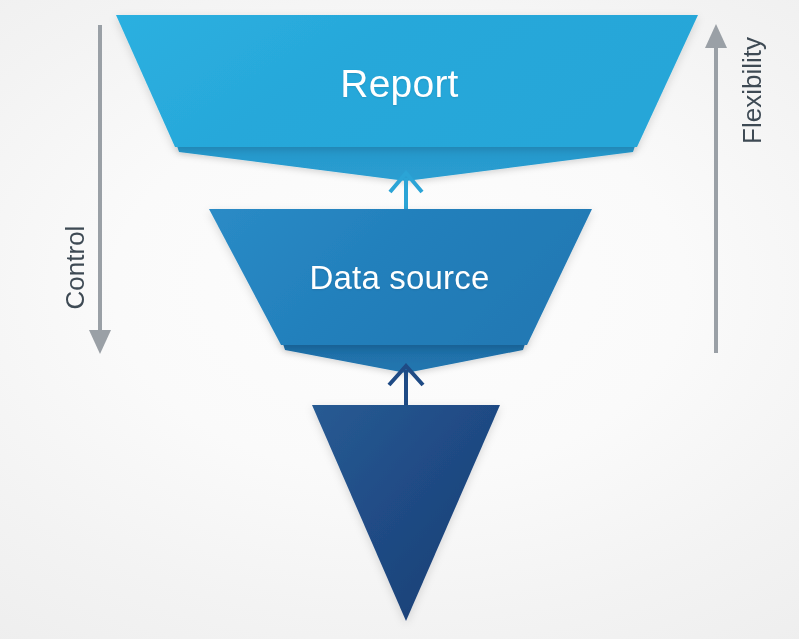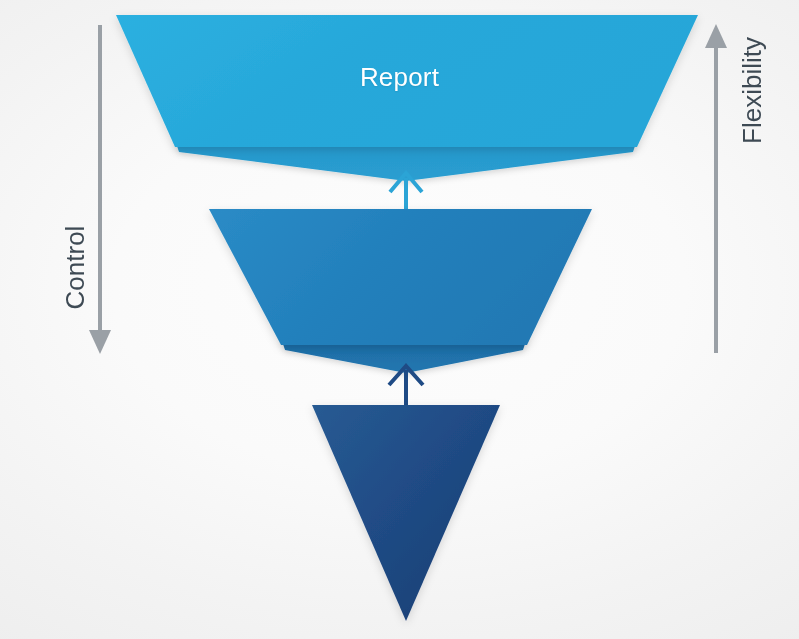--- a/index.html
+++ b/index.html
@@ -46,21 +46,21 @@
     letter-spacing: 0.2px;
     white-space: nowrap;
     text-align: center;
     text-shadow: 0 1px 2px rgba(0,0,0,0.10);
     user-select: none;
   }
   #label-report {
     left: 0;
     right: 0;
     top: 62px;
-    font-size: 26px;
+    font-size: 39px;
   }
   #label-datasource {
     left: 0;
     right: 0;
     top: 259px;
     font-size: 33px;
   }
   #label-dataset {
     left: 0;
     right: 0;
@@ -165,20 +165,21 @@
       <g>
         <path d="M 312,405 L 500,405 L 406,621 Z" fill="url(#grad-dataset)" filter="url(#soft-shadow)"></path>
       </g>
     </svg>
   </div>
 
   <div class="layer">
 
     <div class="shape-label" id="label-report">Report</div>
 
+    <div class="shape-label" id="label-datasource">Data source</div>
 
 
     <div class="axis-label" id="label-control">Control</div>
 
     <div class="axis-label" id="label-flexibility">Flexibility</div>
 
   </div>
 
 </div>
 

